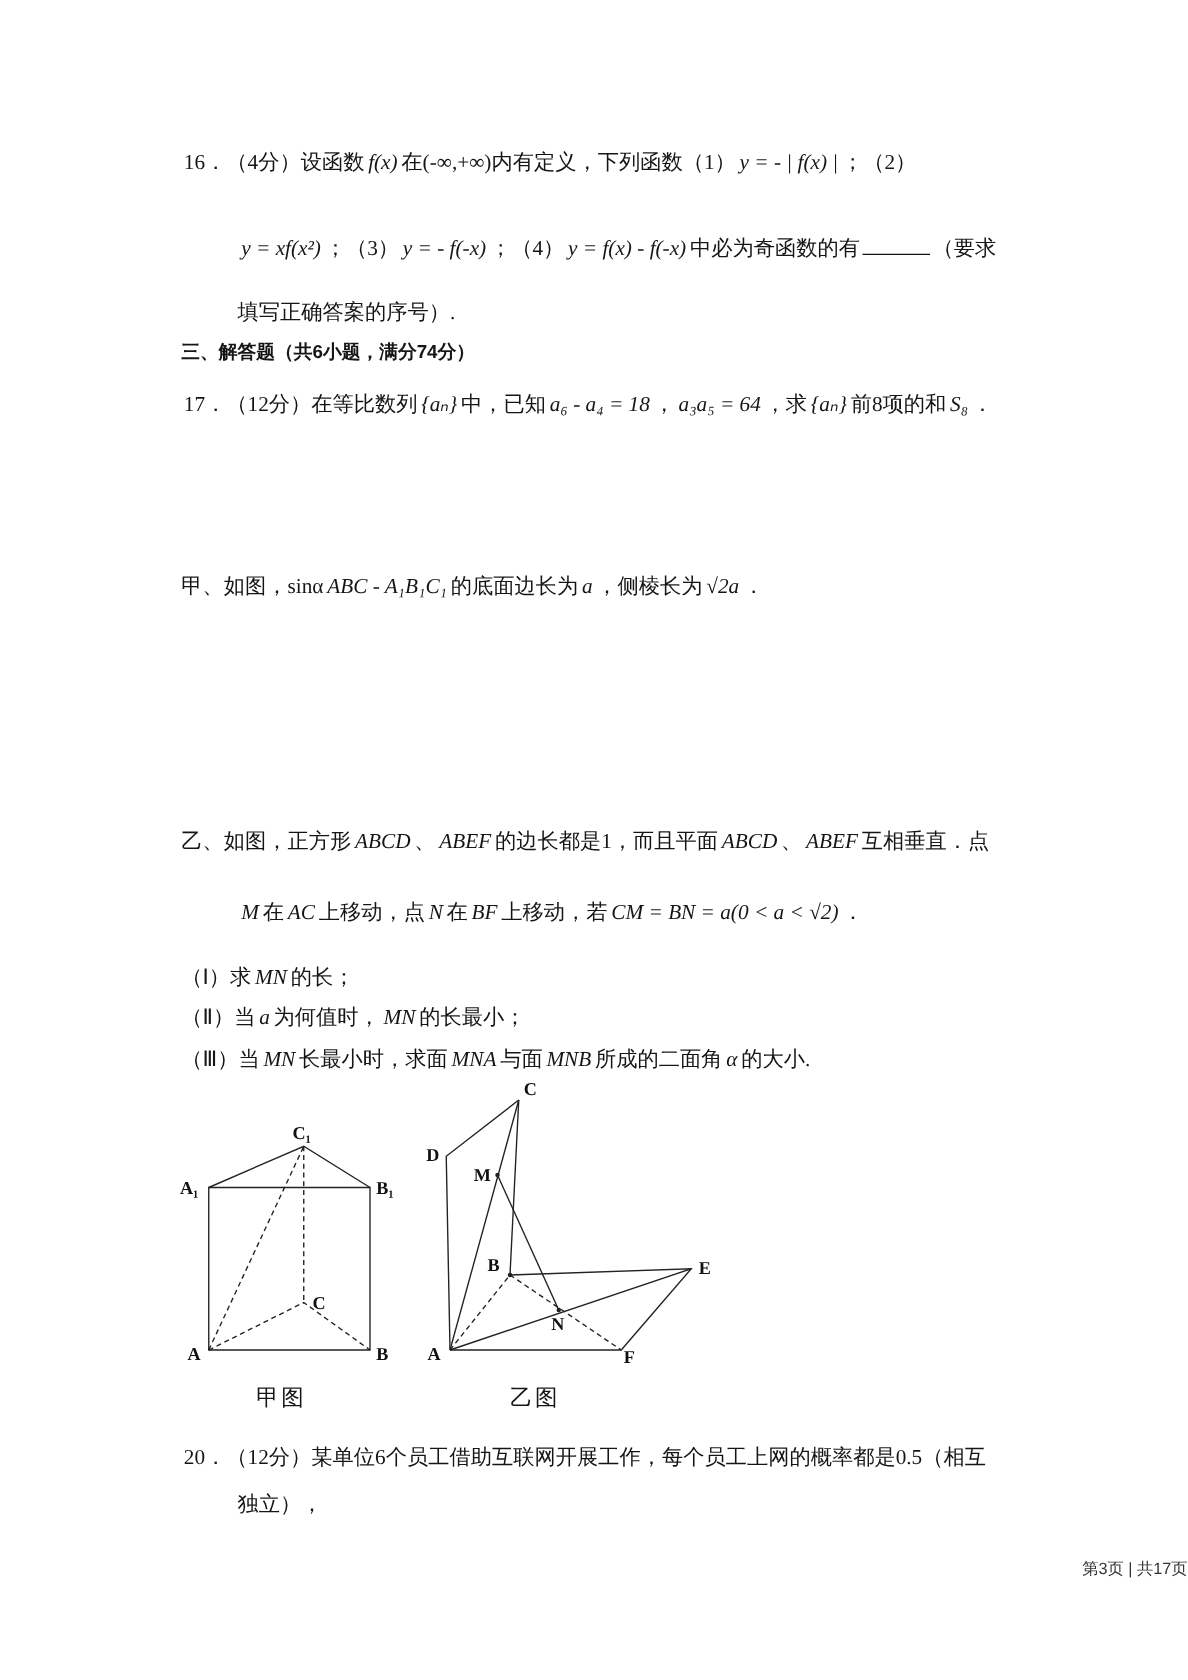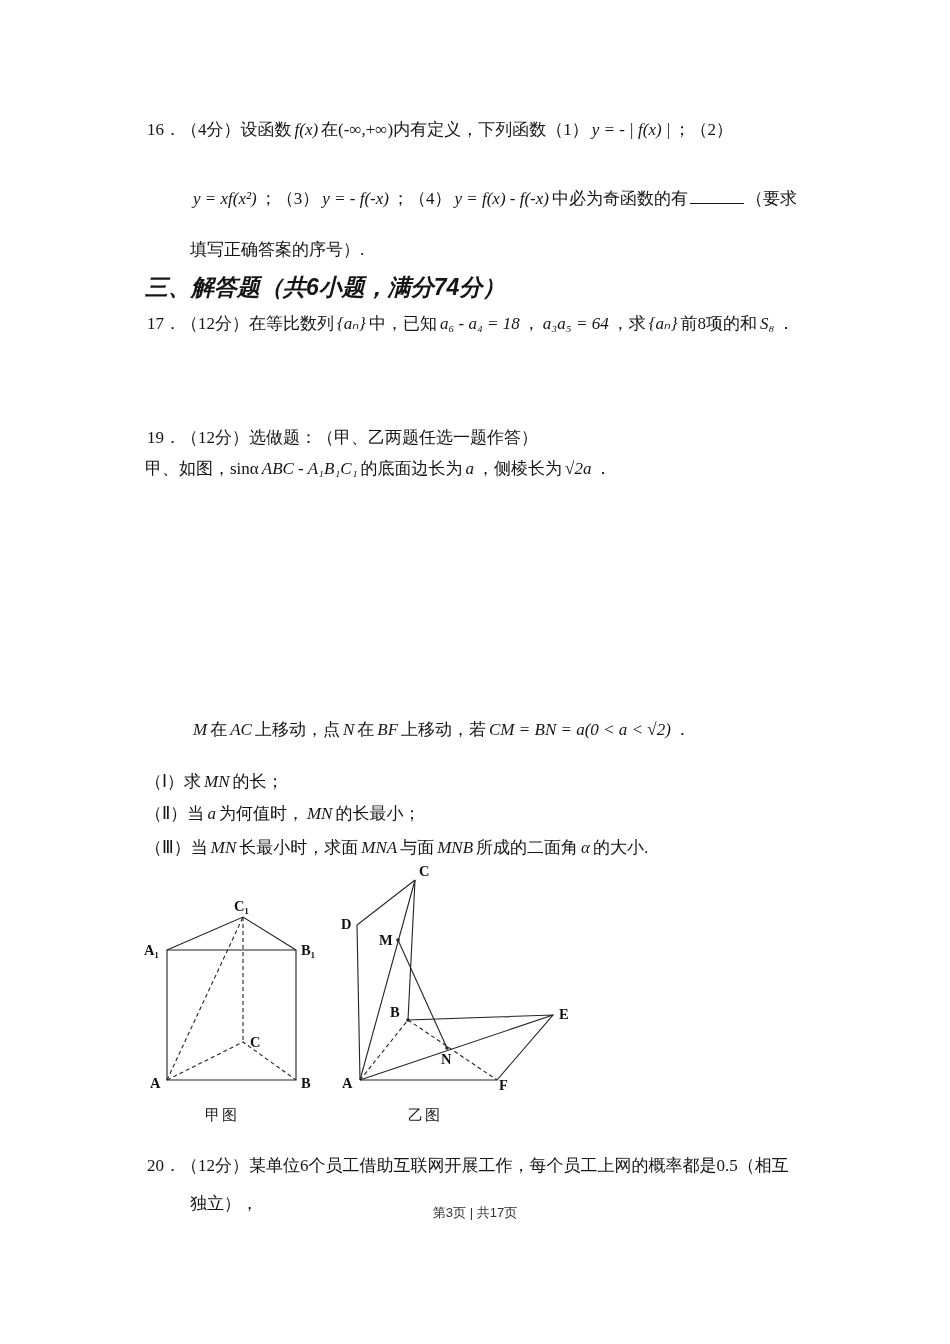--- a/index.html
+++ b/index.html
@@ -1,31 +1,31 @@
 <!DOCTYPE html>
 <html><head>
 <meta charset="utf-8">
 <style>
   html,body{margin:0;padding:0;background:#fff;}
   .page{position:relative;width:950px;height:1344px;background:#ffffff;
         font-family:"Liberation Serif","DejaVu Sans",serif;color:#151515;overflow:hidden;border-radius:32px;}
   .line{position:absolute;left:147px;font-size:17px;line-height:1.45;white-space:nowrap;}
   .indent{left:170px;margin-left:20px;}
-  .heading{font-weight:700;font-size:23px;font-family:"Liberation Sans","DejaVu Sans",sans-serif;font-style:italic;}
+  .heading{font-weight:700;font-size:15px;font-family:"Liberation Sans","DejaVu Sans",sans-serif;}
   .t{}
   .m{font-style:italic;margin:0 3px;font-family:"Liberation Serif","DejaVu Sans",serif;}
   .blank{display:inline-block;width:54px;height:1em;border-bottom:1px solid #151515;
          vertical-align:baseline;margin:0 2px;}
   .frac{display:inline-flex;flex-direction:column;align-items:center;vertical-align:middle;
         font-size:12.5px;line-height:1.05;margin:0 2px;font-style:italic;}
   .fn{border-bottom:1px solid #151515;padding:0 3px 1px;}
   .fd{padding-top:1px;}
   .figures{position:absolute;left:130px;top:862px;}
-  .fig-caption{position:absolute;font-size:15px;letter-spacing:2px;}
-  .footer{position:absolute;top:1204px;left:0;width:950px;text-align:center;
+  .fig-caption{position:absolute;font-size:18px;letter-spacing:2px;}
+  .footer{position:absolute;top:1246px;left:0;width:950px;text-align:right;
           font-family:"Liberation Sans","DejaVu Sans",sans-serif;font-size:13px;color:#333;}
   svg path{fill:none;stroke:#222;stroke-width:1.1;}
   svg path.dash{stroke-dasharray:4 3;}
   svg text{font-family:"Liberation Serif","DejaVu Sans",serif;font-size:14.5px;font-weight:bold;fill:#111;font-style:normal;}
   svg circle{fill:#222;stroke:none;}
 </style>
 </head>
 <body>
 
 <div class="page">
@@ -34,26 +34,26 @@
 
   <div class="line indent" style="top:186px"><span class="m">y = xf(x²)</span><span class="t">；（3）</span><span class="m">y = - f(-x)</span><span class="t">；（4）</span><span class="m">y = f(x) - f(-x)</span><span class="t">中必为奇函数的有</span><span class="blank"></span><span class="t">（要求</span></div>
 
   <div class="line indent" style="top:238px"><span class="t">填写正确答案的序号）.</span></div>
 
   <div class="line heading" style="top:271px;left:145px"><span class="t">三、解答题（共6小题，满分74分）</span></div>
 
   <div class="line" style="top:312px"><span class="t">17．（12分）在等比数列</span><span class="m">{aₙ}</span><span class="t">中，已知</span><span class="m">a₆ - a₄ = 18</span><span class="t">，</span><span class="m">a₃a₅ = 64</span><span class="t">，求</span><span class="m">{aₙ}</span><span class="t">前8项的和</span><span class="m">S₈</span><span class="t">．</span></div>
 
 
-  <div class="line" style="top:426px"><span class="t">19．（12分）选做题：（甲、乙两题任选一题作答）</span></div>
 
   <div class="line" style="top:457px;left:145px"><span class="t">甲、如图，sinα</span><span class="m">ABC - A₁B₁C₁</span><span class="t">的底面边长为</span><span class="m">a</span><span class="t">，侧棱长为</span><span class="m">√2a</span><span class="t">．</span></div>
 
 
 
+  <div class="line" style="top:661px;left:145px"><span class="t">乙、如图，正方形</span><span class="m">ABCD</span><span class="t">、</span><span class="m">ABEF</span><span class="t">的边长都是1，而且平面</span><span class="m">ABCD</span><span class="t">、</span><span class="m">ABEF</span><span class="t">互相垂直．点</span></div>
 
   <div class="line indent" style="top:718px"><span class="m">M</span><span class="t">在</span><span class="m">AC</span><span class="t">上移动，点</span><span class="m">N</span><span class="t">在</span><span class="m">BF</span><span class="t">上移动，若</span><span class="m">CM = BN = a(0 &lt; a &lt; √2)</span><span class="t">．</span></div>
 
   <div class="line" style="top:770px;left:145px"><span class="t">（Ⅰ）求</span><span class="m">MN</span><span class="t">的长；</span></div>
 
   <div class="line" style="top:802px;left:145px"><span class="t">（Ⅱ）当</span><span class="m">a</span><span class="t">为何值时，</span><span class="m">MN</span><span class="t">的长最小；</span></div>
 
   <div class="line" style="top:836px;left:145px"><span class="t">（Ⅲ）当</span><span class="m">MN</span><span class="t">长最小时，求面</span><span class="m">MNA</span><span class="t">与面</span><span class="m">MNB</span><span class="t">所成的二面角</span><span class="m">α</span><span class="t">的大小.</span></div>
 
   <svg class="figures" width="480" height="245" viewBox="0 0 480 245">

